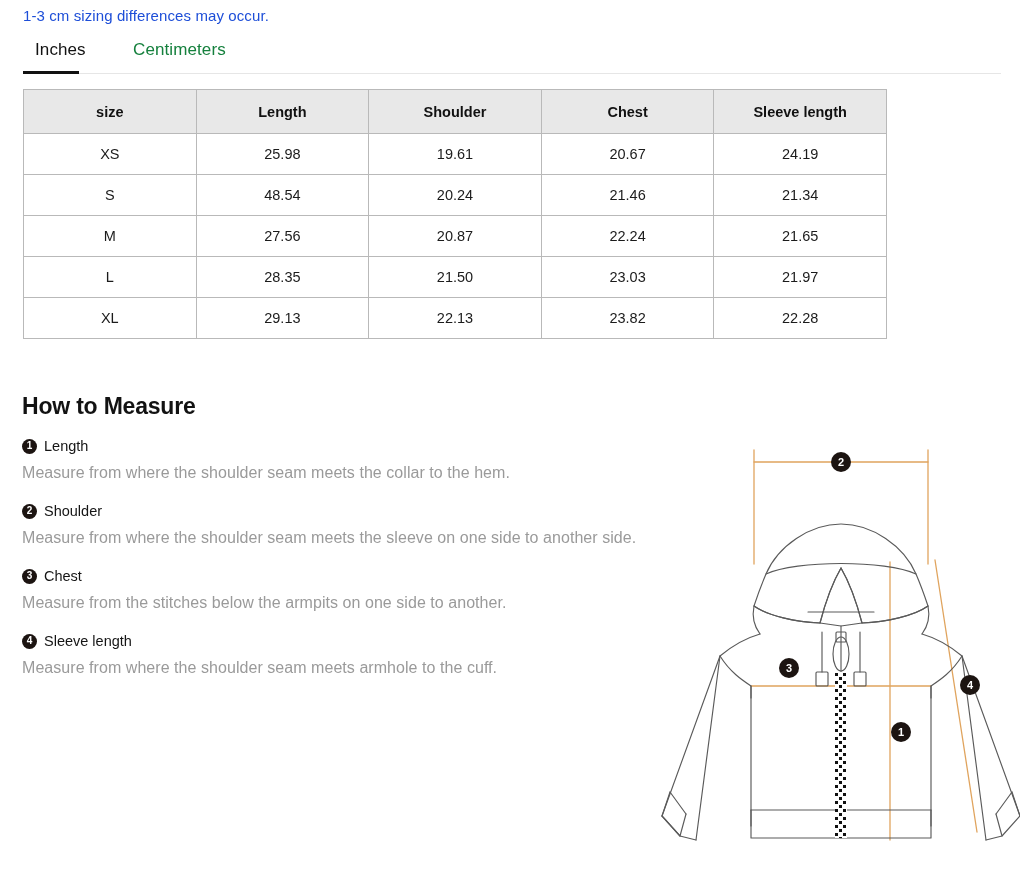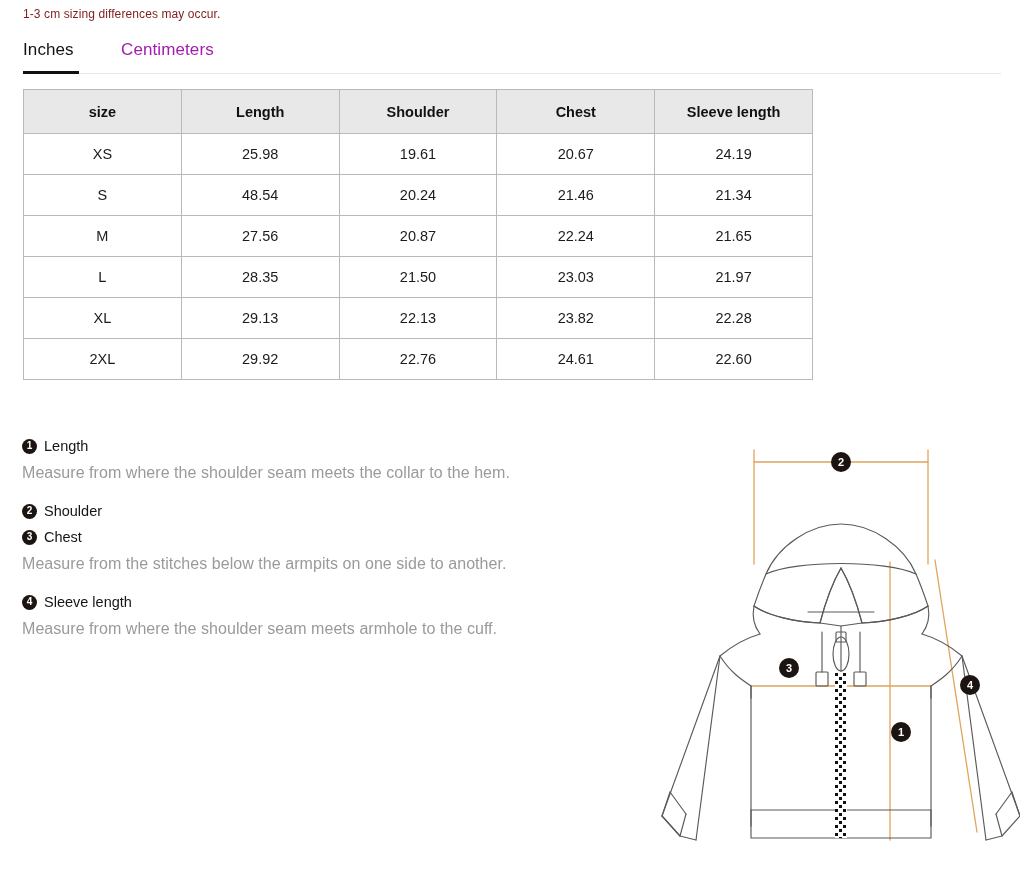--- a/index.html
+++ b/index.html
@@ -9,49 +9,50 @@
     width: 1024px; height: 887px;
     background: #ffffff;
     font-family: "Liberation Sans", sans-serif;
     -webkit-font-smoothing: antialiased;
   }
   .page { position: relative; width: 1024px; height: 887px; overflow: hidden; }
 
   
   .intro-note {
     position: absolute; left: 23px; top: 7px;
-    font-size: 12px; color: #7f1d1d; letter-spacing: .1px;
+    font-size: 15px; color: #1d4ed8; letter-spacing: .1px;
   }
 
   
   .tabs {
     position: absolute; left: 23px; top: 40px;
     width: 978px; height: 34px;
   }
   .tabs-underline {
     position: absolute; left: 0; top: 33px; width: 978px;
     height: 1px; background: #e6e6e6;
   }
   .tab {
     position: absolute; top: 0;
     font-size: 17px; letter-spacing: .1px;
     background: none; border: 0; padding: 0; cursor: pointer;
     font-family: inherit;
+    margin-left: 12px;
   }
   .tab-inches { left: 0; color: #121212; font-weight: 500; }
-  .tab-cm { left: 98px; color: #a21caf; font-weight: 400; }
+  .tab-cm { left: 98px; color: #15803d; font-weight: 400; }
   .tab-active-bar {
     position: absolute; left: 0; top: 31px;
     width: 56px; height: 3px; background: #111111;
   }
 
   
   .size-table {
     position: absolute; left: 23px; top: 89px;
-    width: 790px;
+    width: 864px;
     border-collapse: collapse;
     table-layout: fixed;
   }
   .size-table th, .size-table td {
     border: 1px solid #b9b9b9;
     text-align: center;
     font-size: 14.5px;
     color: #1b1b1b;
     font-weight: 400;
     height: 41px;
@@ -150,45 +151,40 @@
         <td>23.03</td>
         <td>21.97</td>
       </tr>
       <tr>
         <td>XL</td>
         <td>29.13</td>
         <td>22.13</td>
         <td>23.82</td>
         <td>22.28</td>
       </tr>
-      <tr>
-        <td>2XL</td>
-        <td>29.92</td>
-        <td>22.76</td>
-        <td>24.61</td>
-        <td>22.60</td>
-      </tr>
     </tbody>
   </table>
 
+  <div class="how-title">How to Measure</div>
 
   <div class="measure-list">
     <div class="measure-item">
       <div class="measure-head">
         <span class="badge">1</span>
         <span class="measure-name">Length</span>
       </div>
       <p class="measure-desc">Measure from where the shoulder seam meets the collar to the hem.</p>
     </div>
 
     <div class="measure-item">
       <div class="measure-head">
         <span class="badge">2</span>
         <span class="measure-name">Shoulder</span>
       </div>
+      <p class="measure-desc">Measure from where the shoulder seam meets the sleeve on one side to another side.</p>
     </div>
 
     <div class="measure-item">
       <div class="measure-head">
         <span class="badge">3</span>
         <span class="measure-name">Chest</span>
       </div>
       <p class="measure-desc">Measure from the stitches below the armpits on one side to another.</p>
     </div>
 

